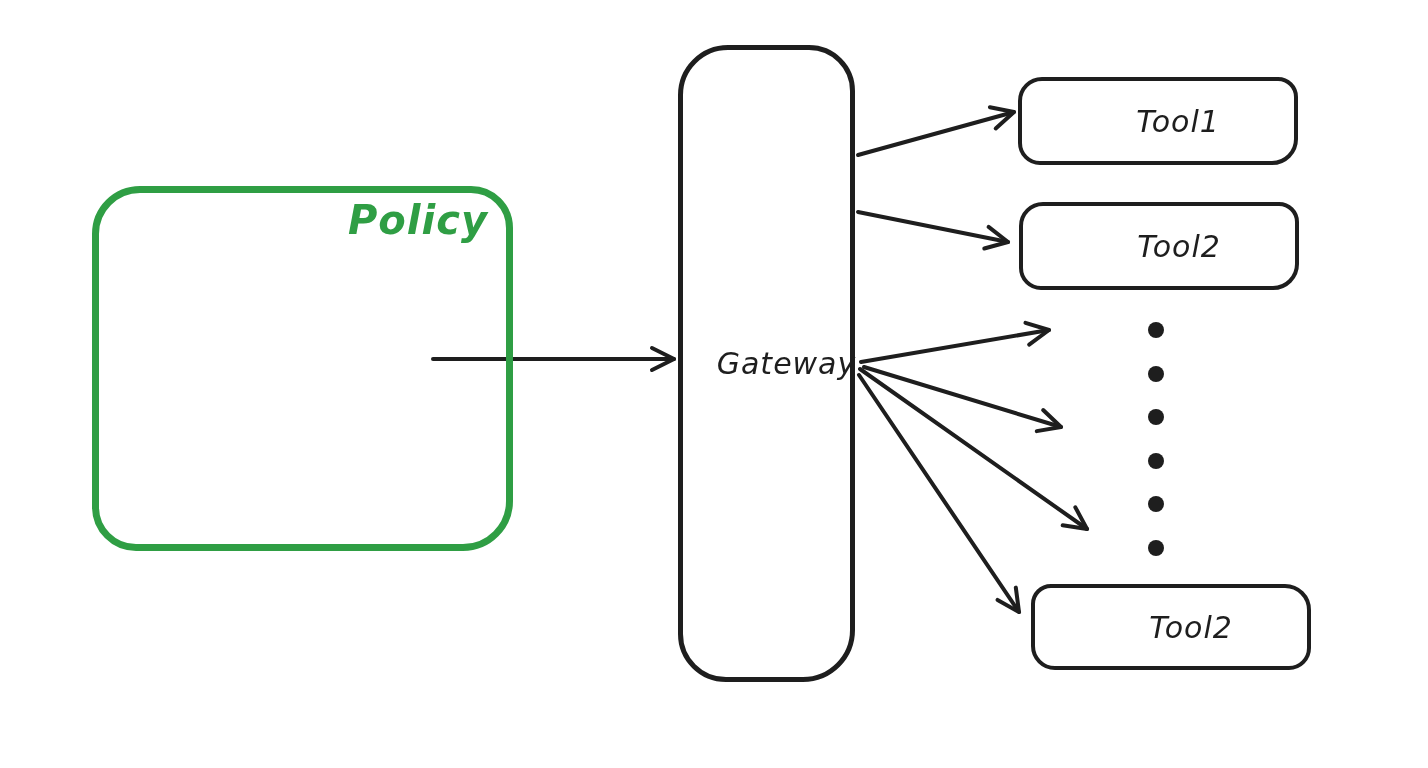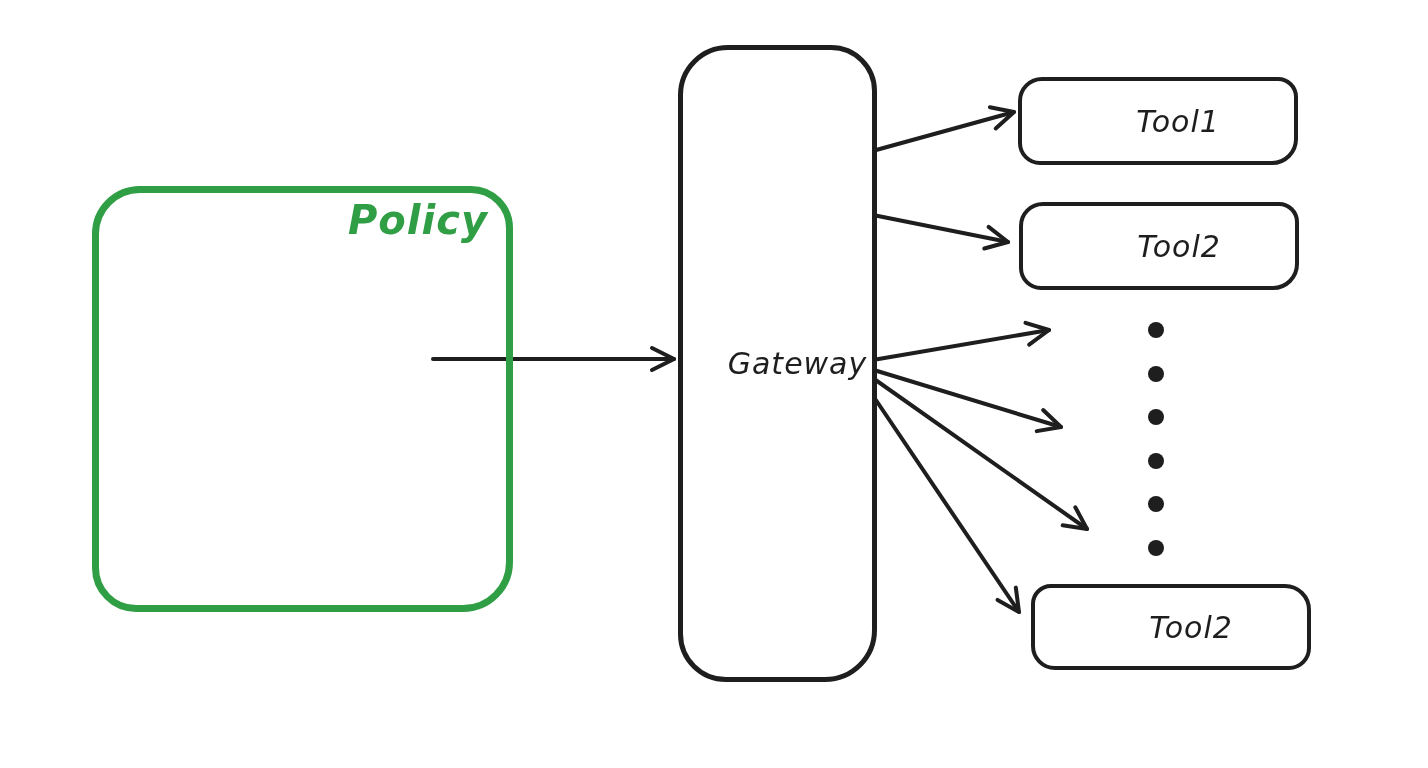--- a/index.html
+++ b/index.html
@@ -49,21 +49,21 @@
   .label {
     color: var(--ink);
     font-style: italic;
     font-size: 30px;
     letter-spacing: 1px;
     white-space: nowrap;
   }
 
   .policy {
     left: 92px; top: 186px;
-    width: 421px; height: 426px;
+    width: 421px; height: 365px;
     border: 7px solid var(--green);
     border-radius: 48px 42px 50px 44px;
     background: transparent;
   }
   .policy-label {
     position: absolute;
     top: 4px; right: 18px;
     color: var(--green);
     font-style: italic;
     font-weight: 600;
@@ -71,21 +71,21 @@
     letter-spacing: 1px;
   }
   .agent {
     left: 135px; top: 283px;
     width: 297px; height: 150px;
     border-width: 4px;
     border-radius: 40px 36px 42px 38px;
   }
   .gateway {
     left: 678px; top: 45px;
-    width: 199px; height: 637px;
+    width: 177px; height: 637px;
     border-width: 5px;
     border-radius: 50px 46px 52px 48px;
     text-align: right;
   }
   .tool {
     width: 280px; height: 88px;
     border-width: 4px;
     border-radius: 24px 20px 26px 22px;
   }
   .tool1 { left: 1018px; top: 77px; }

